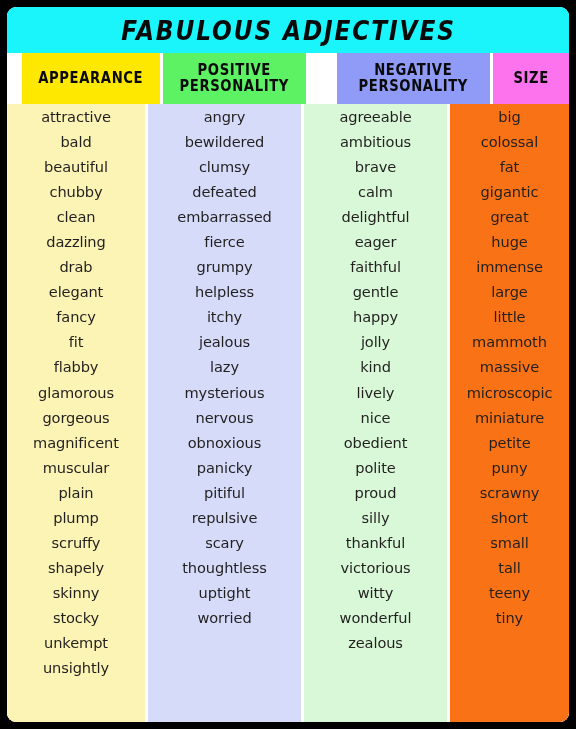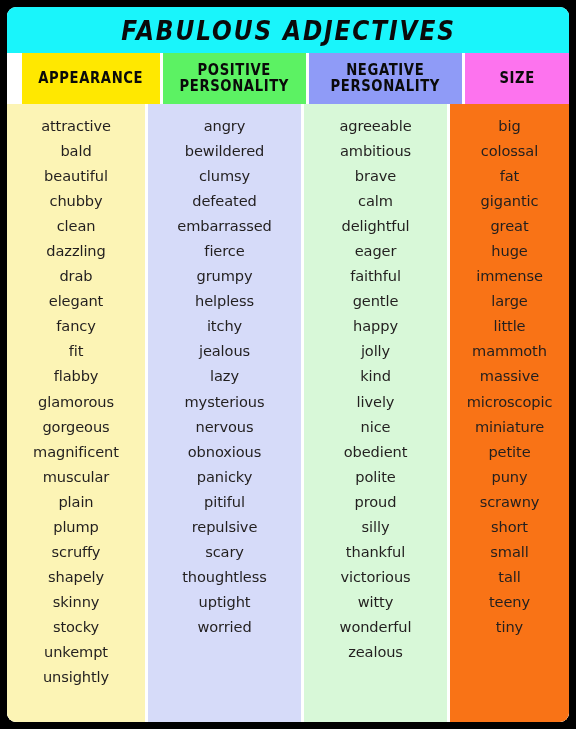--- a/index.html
+++ b/index.html
@@ -94,21 +94,20 @@
   
   #body-row {
     flex: 1 1 auto;
     display: flex;
     gap: 3px;
     background: #ffffff;
     min-height: 0;
   }
 
   .col-body {
-    padding-top: 9px;
     text-align: center;
     overflow: hidden;
   }
 
   .word {
     font-family: "DejaVu Sans", sans-serif;
     font-size: 14.6px;
     line-height: 25.05px;
     color: #221f1f;
     letter-spacing: -0.1px;
@@ -132,21 +131,21 @@
     </div>
 
     <div id="header-row">
         <div class="hdr c0" style="background: rgb(255, 232, 0);">
           <div class="hdr-label">APPEARANCE</div>
         </div>
         <div class="hdr c1" style="background: rgb(92, 242, 99); justify-content: center;">
           <div class="hdr-label">POSITIVE
 PERSONALITY</div>
         </div>
-        <div class="hdr c2" style="background: rgb(143, 155, 247);">
+        <div class="hdr c2" style="background: rgb(143, 155, 247); margin-left: 28px;">
           <div class="hdr-label">NEGATIVE
 PERSONALITY</div>
         </div>
         <div class="hdr c3" style="background: rgb(253, 115, 238);">
           <div class="hdr-label">SIZE</div>
         </div>
       </div>
 
     <div id="body-row">
         <div class="col-body c0" style="background: rgb(252, 244, 181);">

